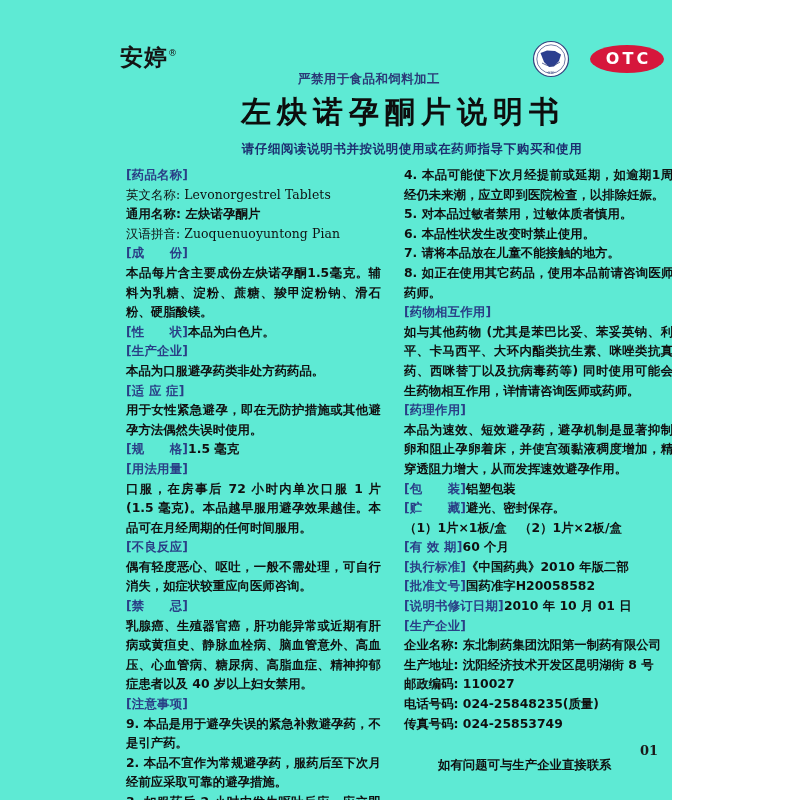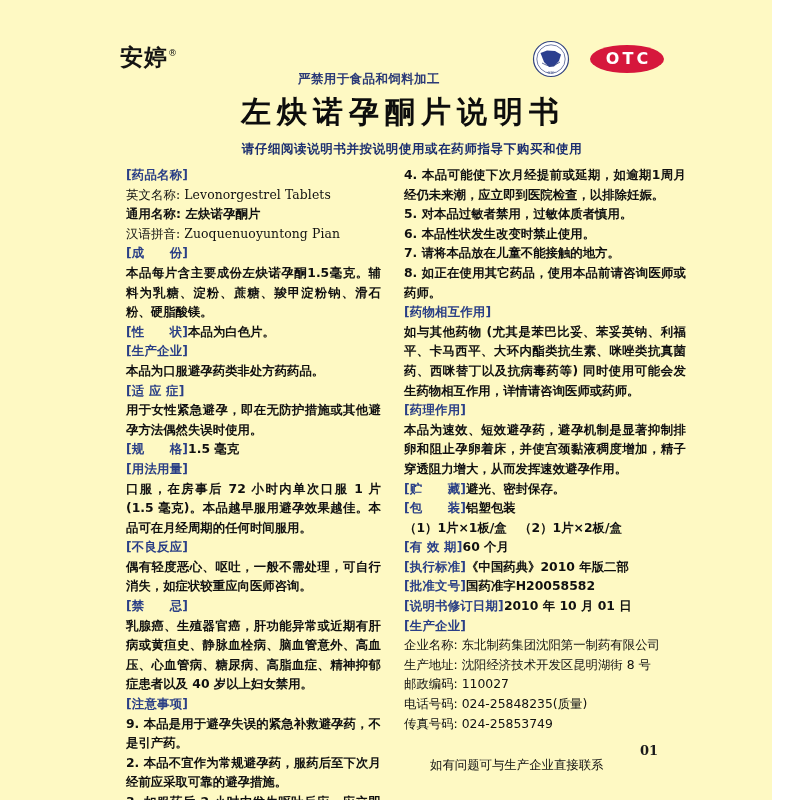--- a/index.html
+++ b/index.html
@@ -6,23 +6,23 @@
   html, body {
     margin: 0;
     padding: 0;
     background: #ffffff;
   }
   body {
     font-family: "DejaVu Sans", "Liberation Sans", sans-serif;
   }
   #page {
     position: relative;
-    width: 772px;
+    width: 672px;
     height: 800px;
-    background: #fef9c3;
+    background: #5eead4;
     overflow: hidden;
     box-sizing: border-box;
   }
 
   
   .header {
     position: absolute;
     left: 120px;
     top: 38px;
     width: 560px;
@@ -127,26 +127,26 @@
   }
   .body-line {
     display: block;
     color: #101010;
     font-weight: bold;
     letter-spacing: 0.1px;
   }
   .latin { font-family: "DejaVu Serif", "Liberation Serif", serif; font-weight: normal; }
   .para { display: block; font-weight: bold; }
 
-  .contact-block { display: block; font-weight: normal; }
+  .contact-block { display: block; font-weight: bold; }
   .contact-note {
     display: block;
-    font-weight: normal;
+    font-weight: bold;
     margin-top: 22px;
-    margin-left: 26px;
+    margin-left: 34px;
   }
 
   .page-num {
     position: absolute;
     left: 640px;
     top: 743px;
     font-size: 13px;
     font-weight: bold;
     color: #1a1a1a;
     font-family: "DejaVu Serif", "Liberation Serif", serif;
@@ -218,23 +218,23 @@
     <span class="para">6. 本品性状发生改变时禁止使用。</span>
     <span class="para">7. 请将本品放在儿童不能接触的地方。</span>
     <span class="para">8. 如正在使用其它药品，使用本品前请咨询医师或药师。</span>
 
     <span class="sec-head">[药物相互作用]</span>
     <span class="para">如与其他药物 (尤其是苯巴比妥、苯妥英钠、利福平、卡马西平、大环内酯类抗生素、咪唑类抗真菌药、西咪替丁以及抗病毒药等) 同时使用可能会发生药物相互作用，详情请咨询医师或药师。</span>
 
     <span class="sec-head">[药理作用]</span>
     <span class="para">本品为速效、短效避孕药，避孕机制是显著抑制排卵和阻止孕卵着床，并使宫颈黏液稠度增加，精子穿透阻力增大，从而发挥速效避孕作用。</span>
 
+    <span class="para"><span class="sec-head inline">[包　　装]</span><span>铝塑包装</span></span>
+
     <span class="para"><span class="sec-head inline">[贮　　藏]</span><span>避光、密封保存。</span></span>
-
-    <span class="para"><span class="sec-head inline">[包　　装]</span><span>铝塑包装</span></span>
     <span class="para">（1）1片×1板/盒　（2）1片×2板/盒</span>
 
     <span class="para"><span class="sec-head inline">[有 效 期]</span><span>60 个月</span></span>
 
     <span class="para"><span class="sec-head inline">[执行标准]</span><span>《中国药典》2010 年版二部</span></span>
 
     <span class="para"><span class="sec-head inline">[批准文号]</span><span>国药准字H20058582</span></span>
 
     <span class="para"><span class="sec-head inline">[说明书修订日期]</span><span>2010 年 10 月 01 日</span></span>
 

